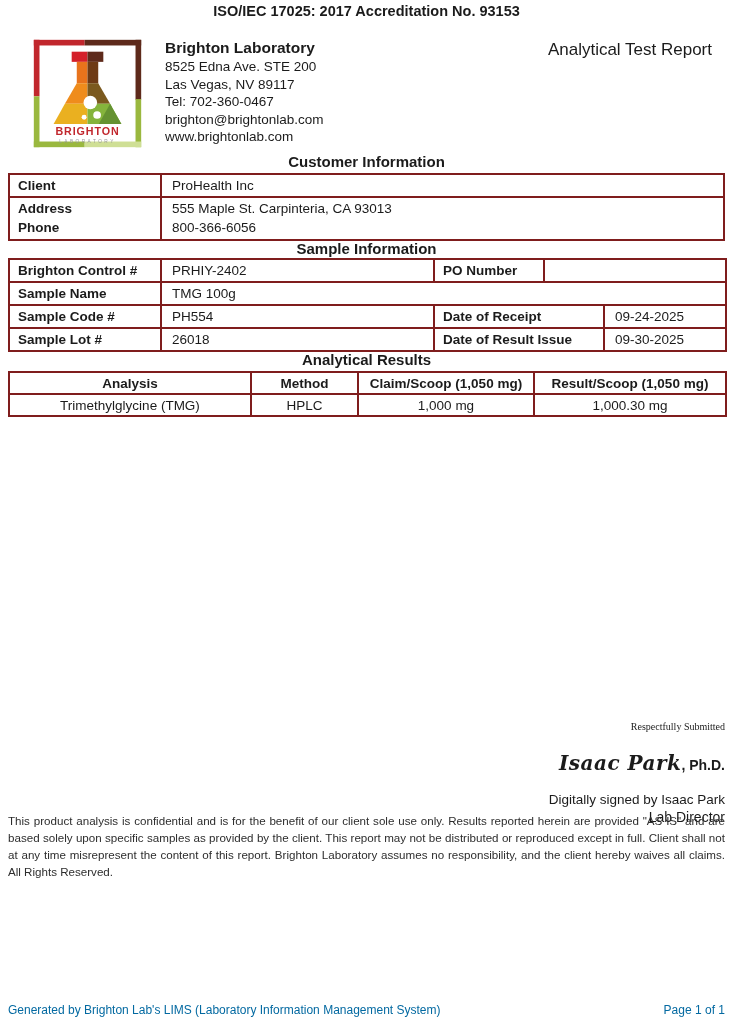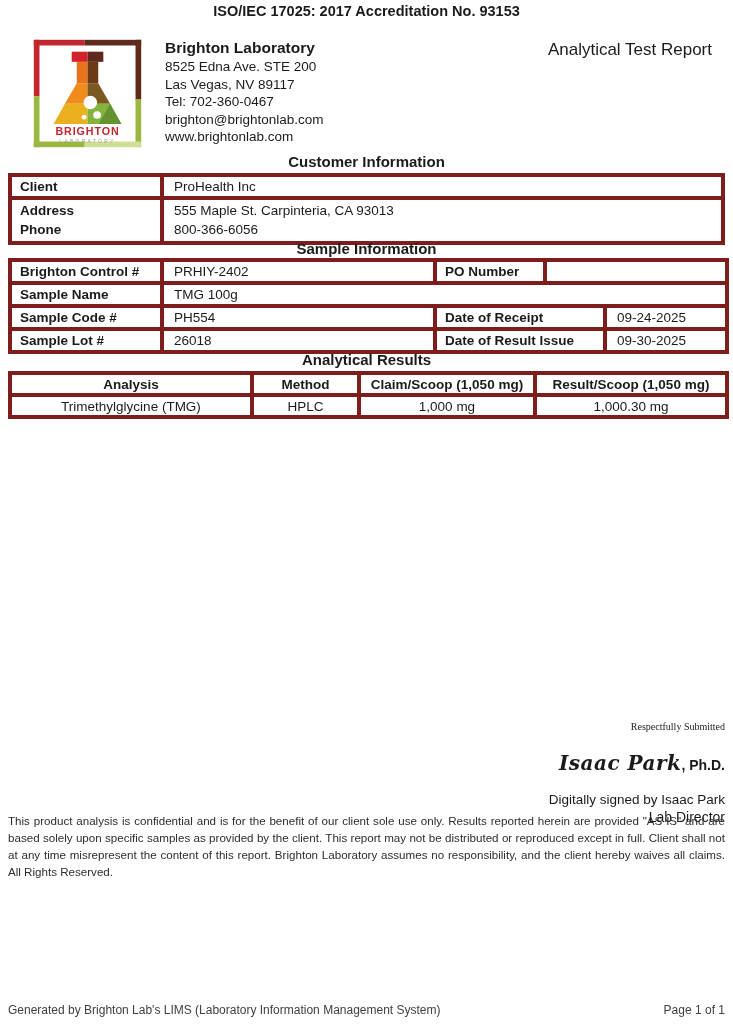--- a/index.html
+++ b/index.html
@@ -25,21 +25,21 @@
   #customer-head { top:153px; }
   #sample-head   { top:240px; }
   #results-head  { top:351px; }
 
   table.grid {
     position:absolute; left:8px; width:717px;
     border-collapse:collapse; table-layout:fixed; font-size:13.5px;
     background:#fff;
   }
   .grid td, .grid th {
-    border:4px solid #7f1d1d; padding:0 4px 0 10px;
+    border:2px solid #7f1d1d; padding:0 4px 0 10px;
     vertical-align:middle; text-align:left; overflow:hidden; white-space:nowrap;
   }
   .grid .lbl { font-weight:bold; padding-left:8px; }
   #customer-table { top:173px; }
   #customer-table td { height:23px; }
   #customer-table tr.dbl td { height:40px; padding-top:1px; padding-bottom:2px; }
   .dbl div { line-height:19px; }
   #sample-table { top:258px; }
   #sample-table td { height:23px; }
   #results-table { top:371px; }
@@ -55,21 +55,21 @@
   .sig-suffix { font-size:14px; font-weight:bold; font-family:"Liberation Sans",sans-serif; }
   .sig-digital { font-size:13.5px; margin-top:17px; }
   .sig-role { font-size:14px; margin-top:2px; }
 
   .disclaimer {
     position:absolute; left:8px; top:812px; width:717px;
     font-size:11.6px; line-height:17px; text-align:justify; color:#2d2d2d;
   }
   .footer {
     position:absolute; left:8px; top:1003px; width:717px;
-    display:flex; justify-content:space-between; font-size:12px; color:#404040;
+    display:flex; justify-content:space-between; font-size:12px; color:#0369a1;
   }
 </style>
 </head>
 <body>
 
 <div class="page">
 
   <div class="accred">ISO/IEC 17025: 2017 Accreditation No. 93153</div>
 
   <svg class="logo" viewBox="0 0 100 100">

